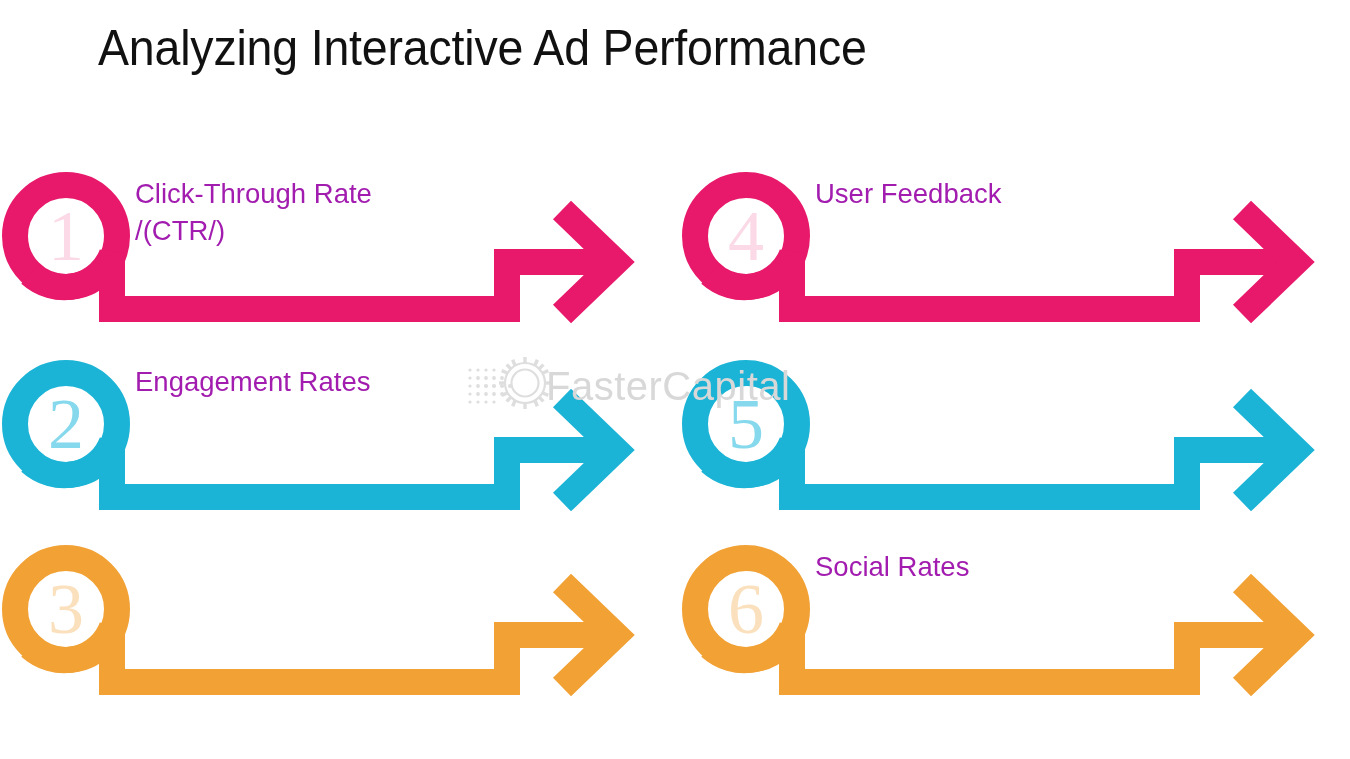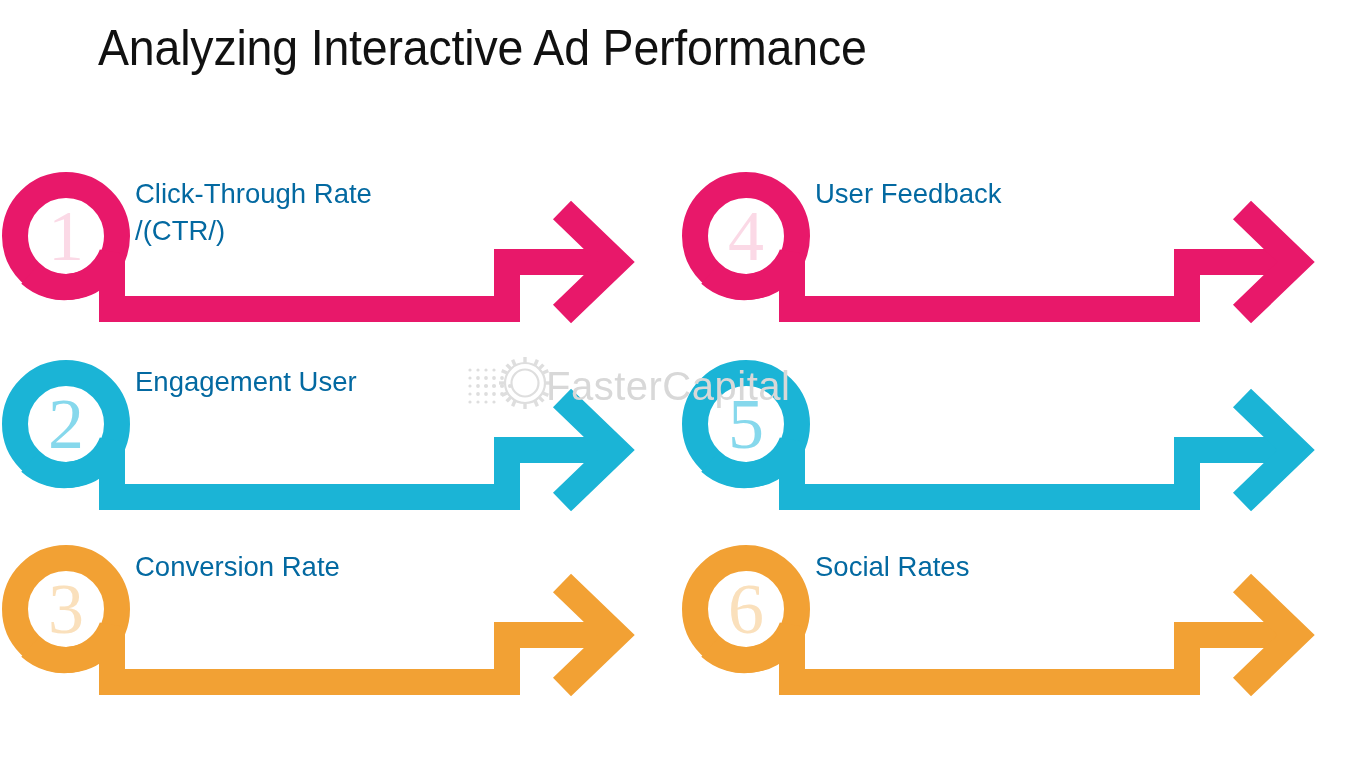--- a/index.html
+++ b/index.html
@@ -60,21 +60,21 @@
     user-select: none;
   }
 
   .step-label {
     position: absolute;
     left: 143px;
     top: 9px;
     width: 330px;
     font-size: 27.5px;
     line-height: 37px;
-    color: #0369a1;
+    color: #a21caf;
     font-family: "Liberation Sans", sans-serif;
     font-weight: 400;
   }
 
   
   #watermark {
     position: absolute;
     left: 466px;
     top: 352px;
     width: 390px;
@@ -118,30 +118,29 @@
       <div class="step-number" style="color: rgb(251, 217, 230);">1</div>
       <div class="step-label">Click-Through Rate /(CTR/)</div>
     </div>
     <div class="step" style="left: -8px; top: 354px;">
       <svg class="step-svg" viewBox="0 0 660 186">
         <circle cx="74" cy="70" r="51" fill="none" stroke="#1BB4D6" stroke-width="26"></circle>
         <path d="M 38 108 A 51 51 0 0 0 120 88 L 120 143 L 515 143 L 515 96 L 614 96" fill="none" stroke="#1BB4D6" stroke-width="26" stroke-linecap="butt" stroke-linejoin="miter"></path>
         <path d="M 570 44 L 624 96 L 570 148" fill="none" stroke="#1BB4D6" stroke-width="26" stroke-linecap="butt" stroke-linejoin="miter"></path>
       </svg>
       <div class="step-number" style="color: rgb(134, 216, 236);">2</div>
-      <div class="step-label">Engagement User</div>
+      <div class="step-label">Engagement Rates</div>
     </div>
     <div class="step" style="left: -8px; top: 539px;">
       <svg class="step-svg" viewBox="0 0 660 186">
         <circle cx="74" cy="70" r="51" fill="none" stroke="#F2A134" stroke-width="26"></circle>
         <path d="M 38 108 A 51 51 0 0 0 120 88 L 120 143 L 515 143 L 515 96 L 614 96" fill="none" stroke="#F2A134" stroke-width="26" stroke-linecap="butt" stroke-linejoin="miter"></path>
         <path d="M 570 44 L 624 96 L 570 148" fill="none" stroke="#F2A134" stroke-width="26" stroke-linecap="butt" stroke-linejoin="miter"></path>
       </svg>
       <div class="step-number" style="color: rgb(250, 224, 188);">3</div>
-      <div class="step-label">Conversion Rate</div>
     </div>
     <div class="step" style="left: 672px; top: 166px;">
       <svg class="step-svg" viewBox="0 0 660 186">
         <circle cx="74" cy="70" r="51" fill="none" stroke="#E8186A" stroke-width="26"></circle>
         <path d="M 38 108 A 51 51 0 0 0 120 88 L 120 143 L 515 143 L 515 96 L 614 96" fill="none" stroke="#E8186A" stroke-width="26" stroke-linecap="butt" stroke-linejoin="miter"></path>
         <path d="M 570 44 L 624 96 L 570 148" fill="none" stroke="#E8186A" stroke-width="26" stroke-linecap="butt" stroke-linejoin="miter"></path>
       </svg>
       <div class="step-number" style="color: rgb(251, 217, 230);">4</div>
       <div class="step-label">User Feedback</div>
     </div>

